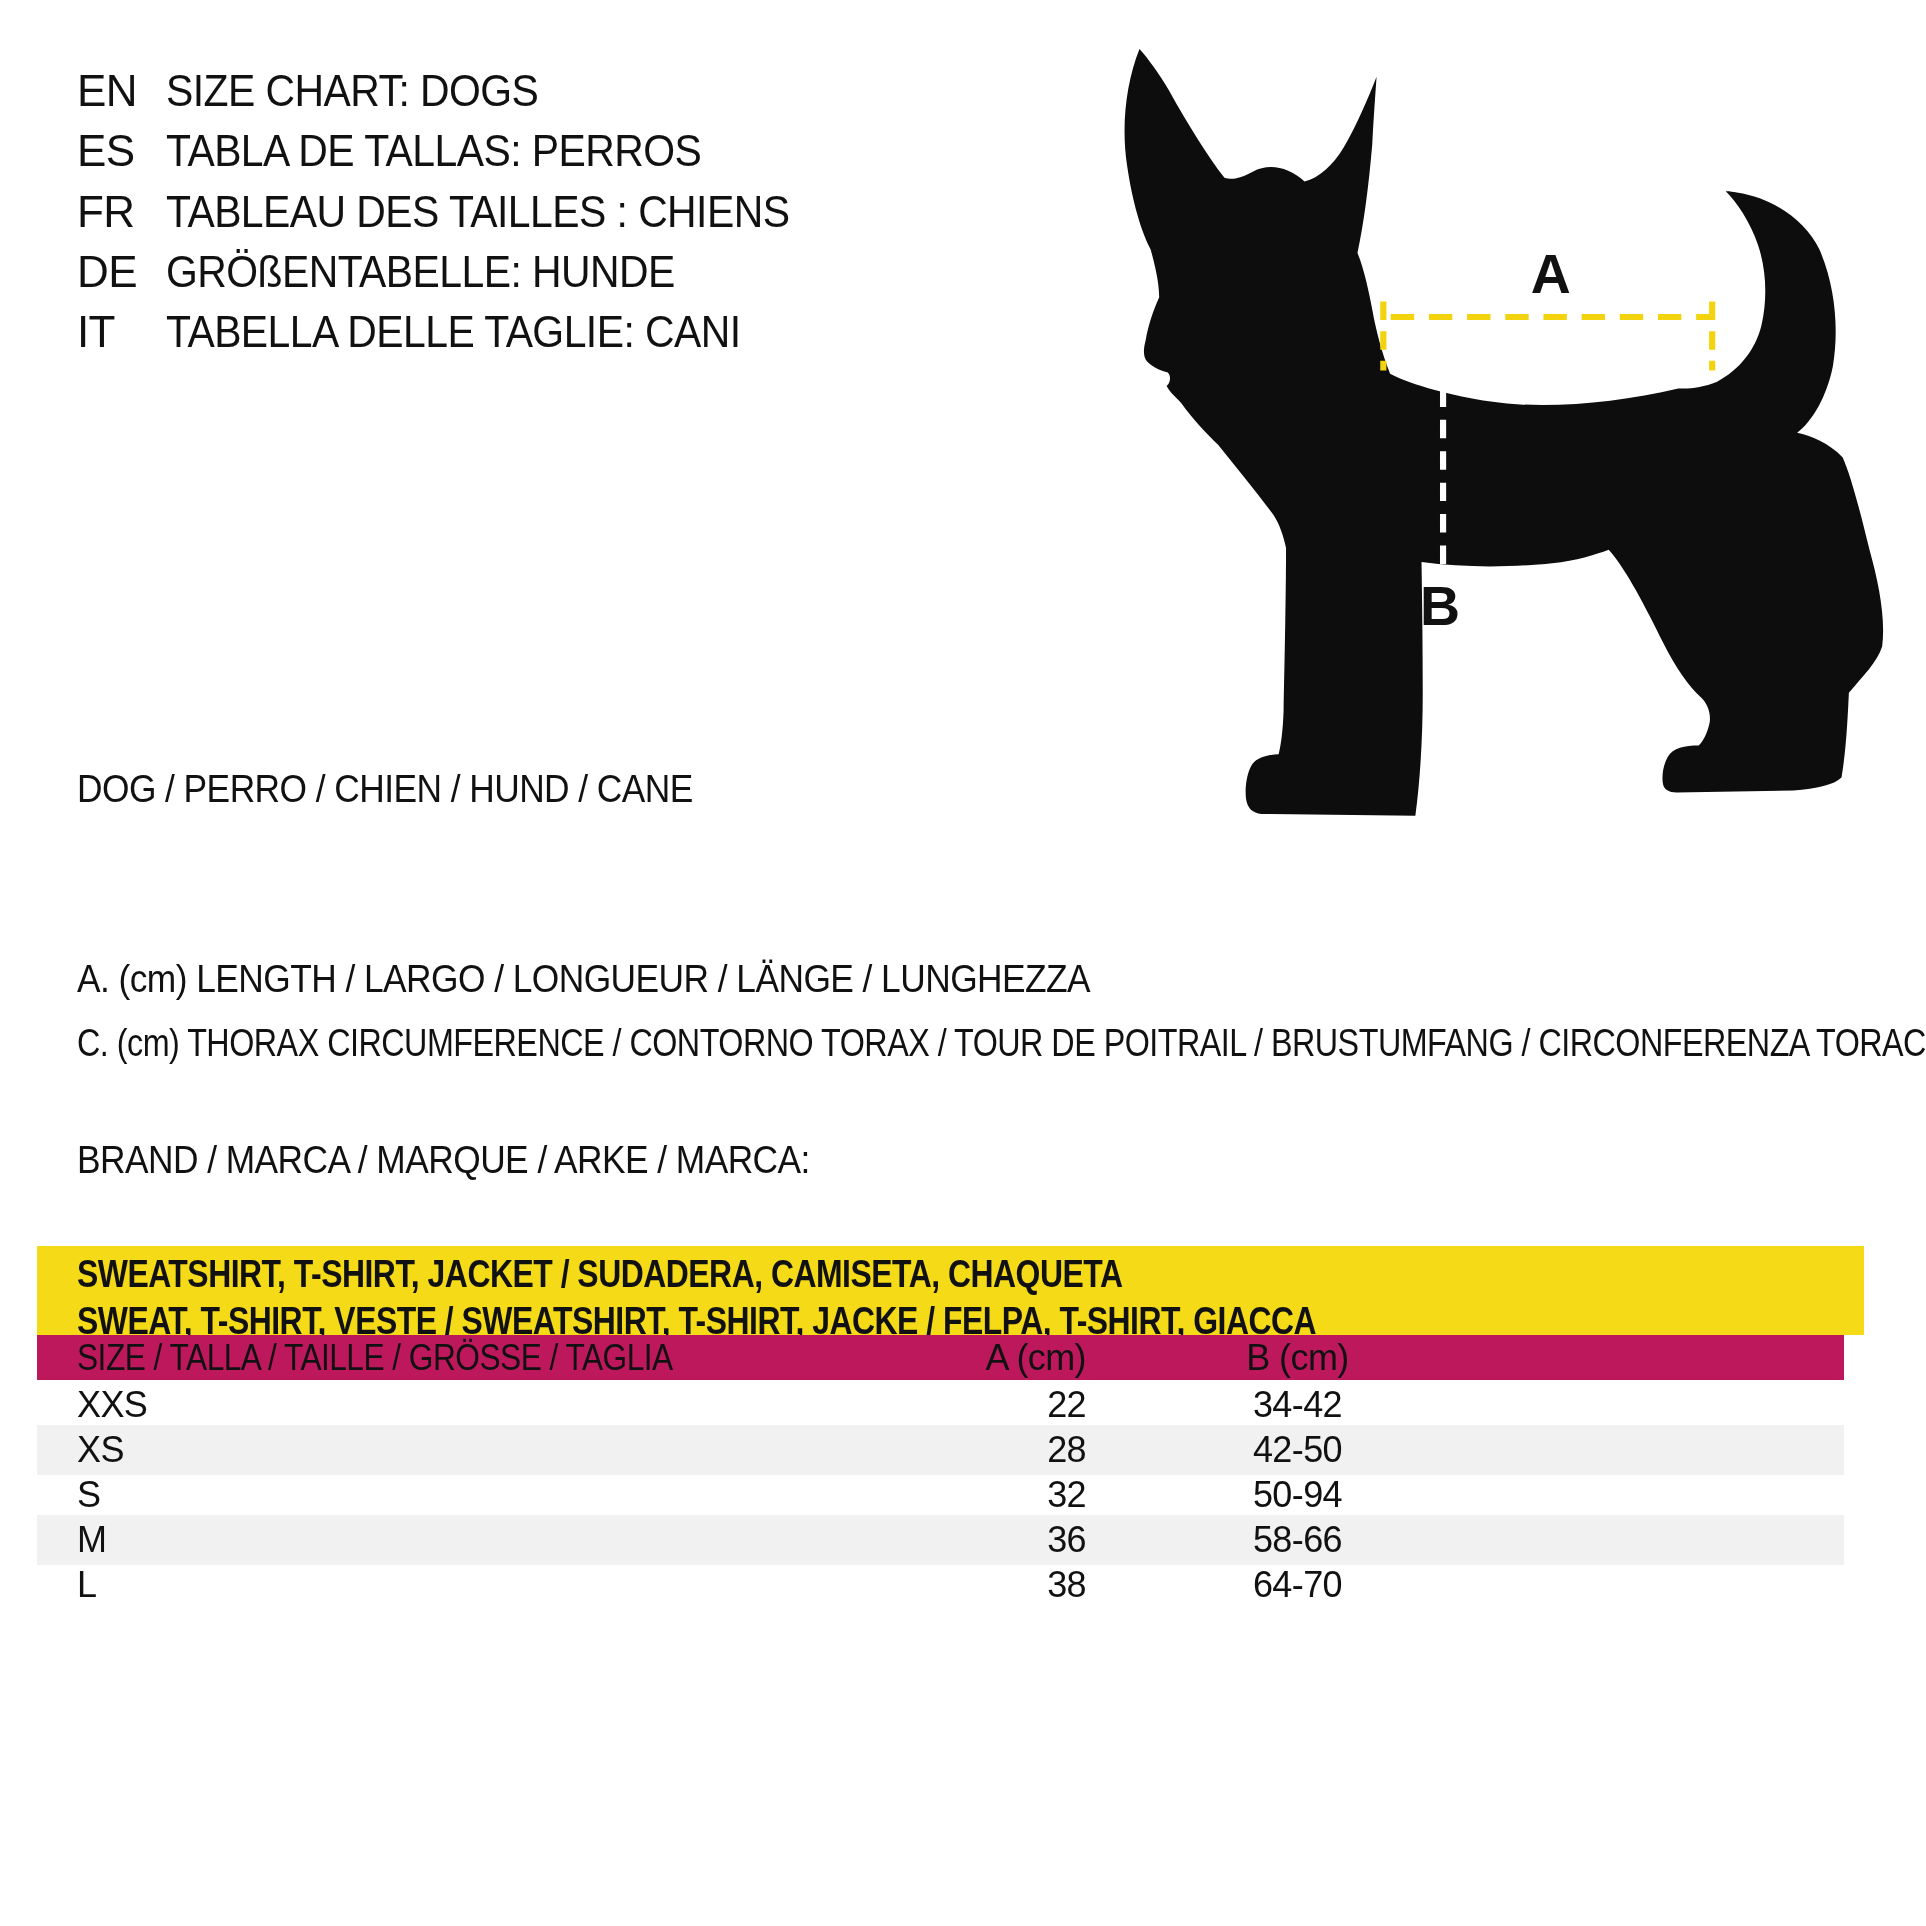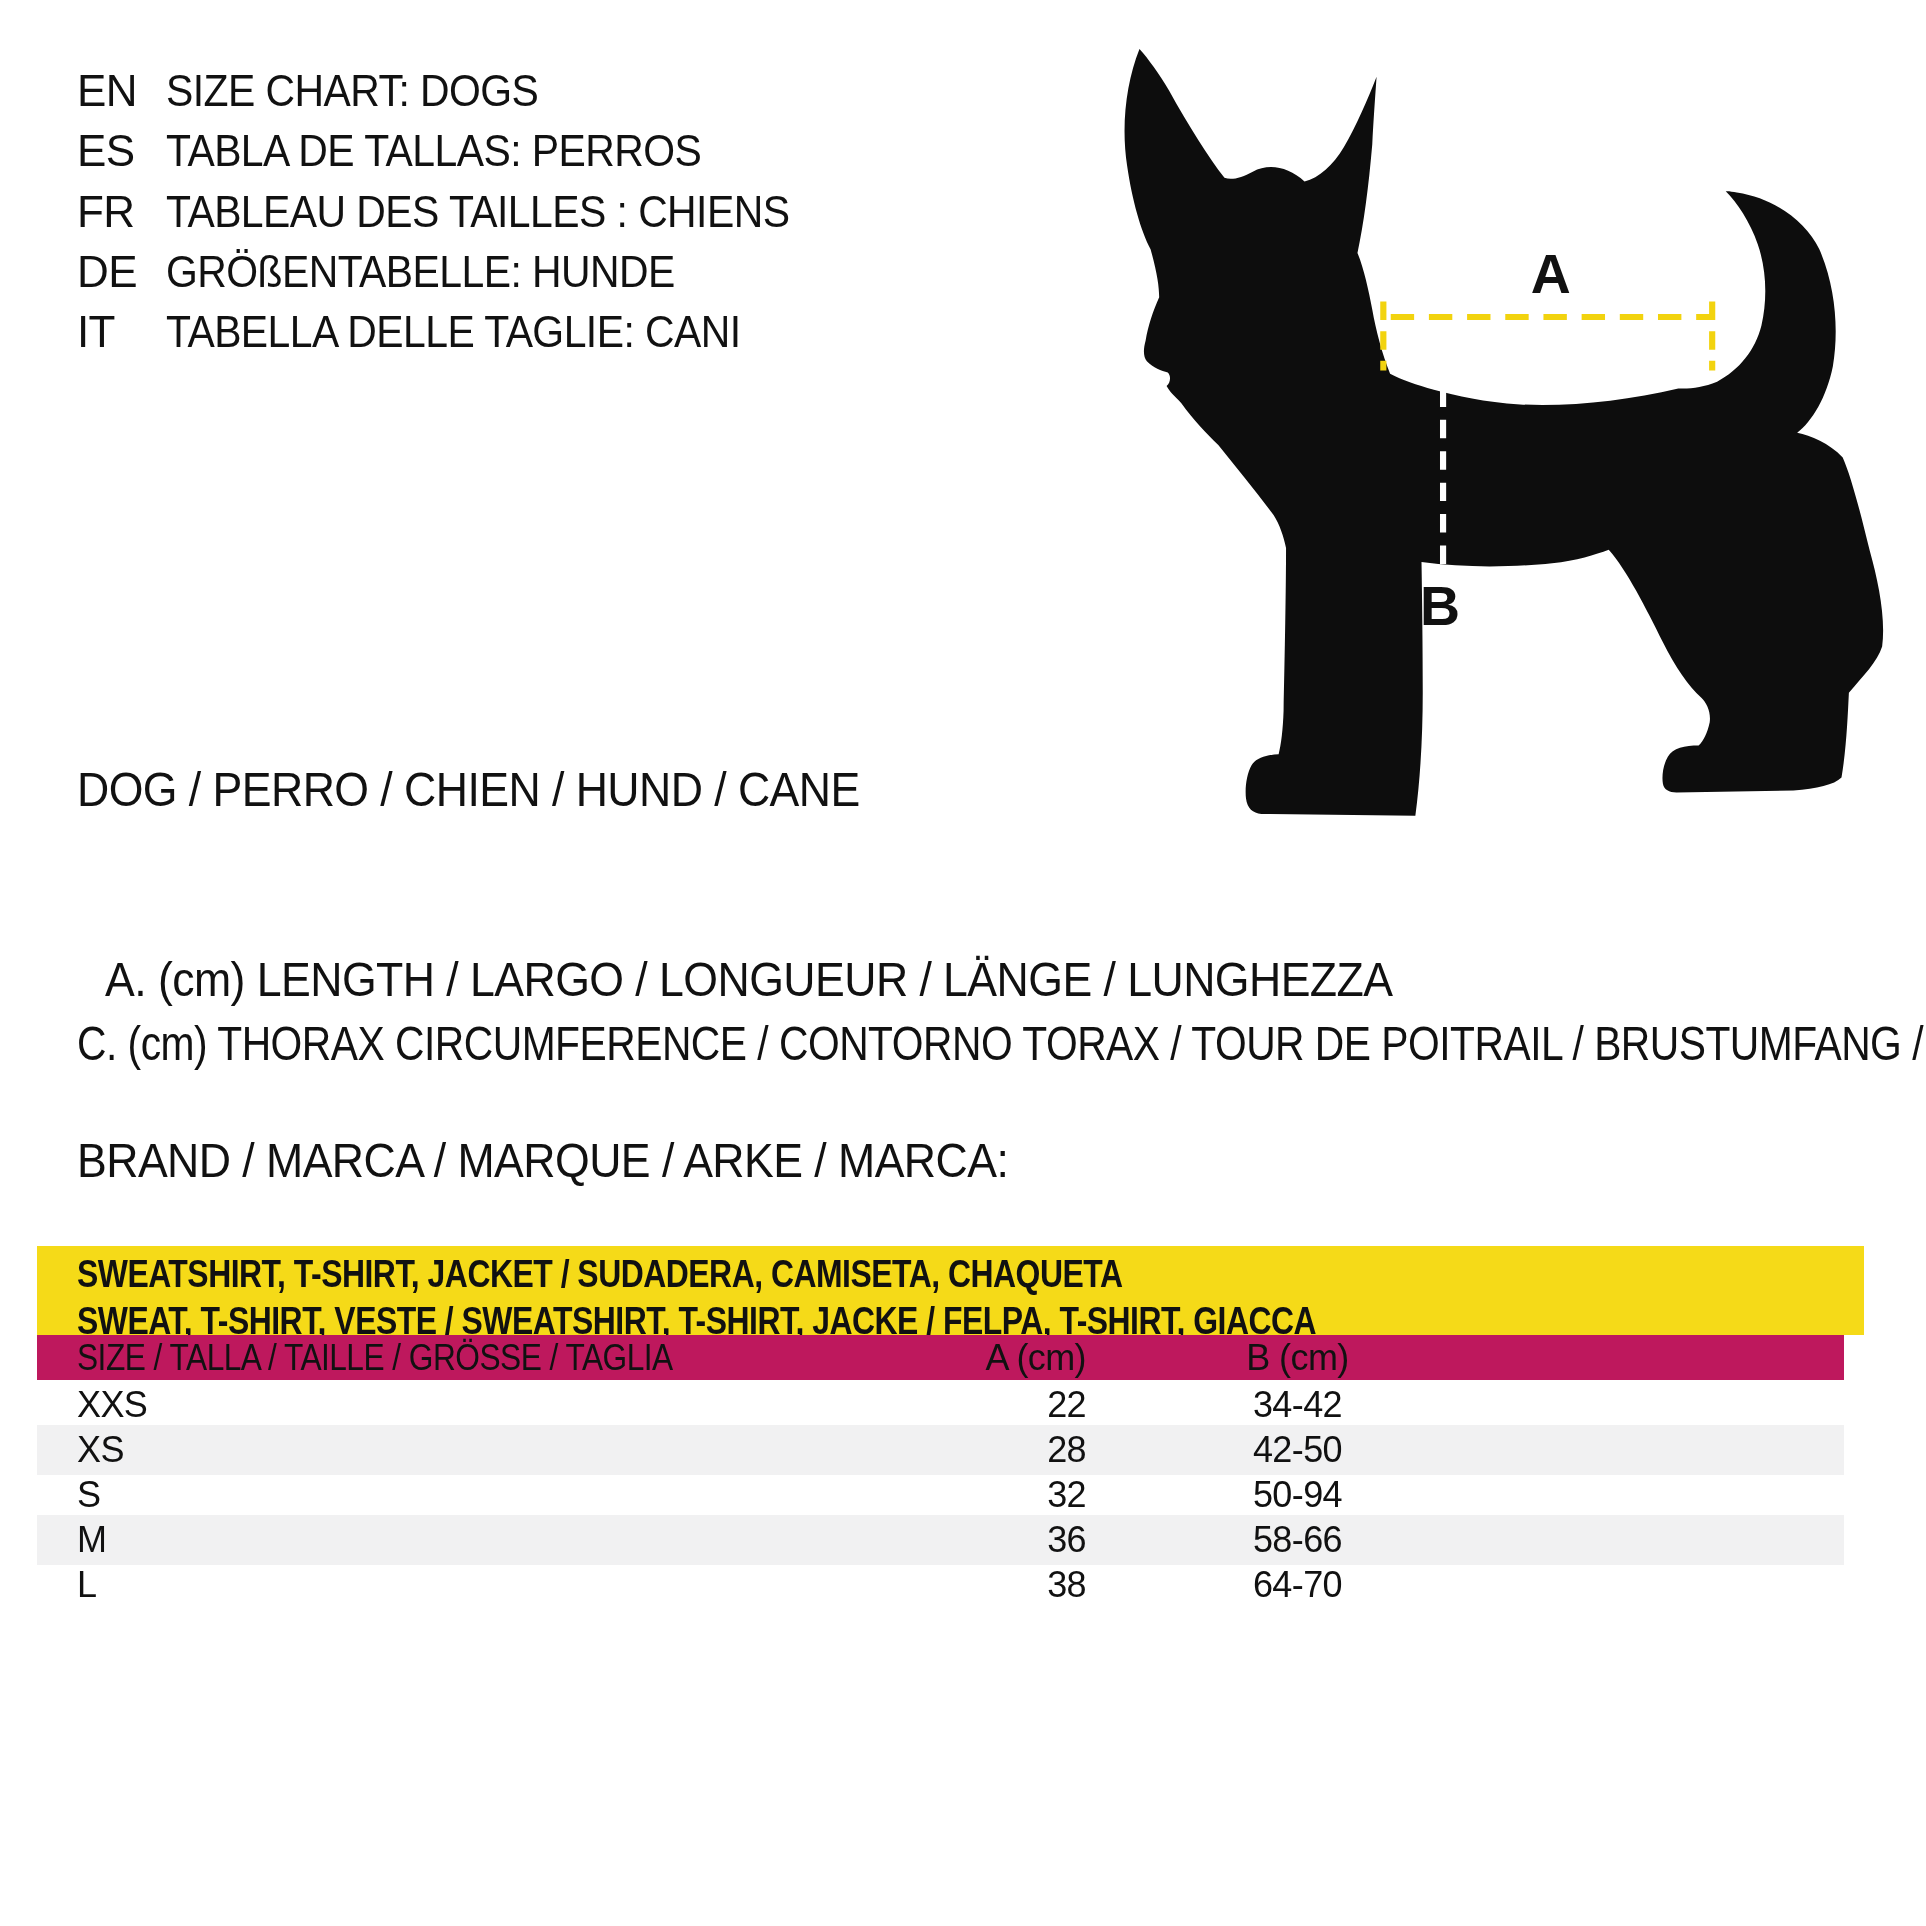--- a/index.html
+++ b/index.html
@@ -14,21 +14,21 @@
   .cond88{display:inline-block;transform:scaleX(0.88);transform-origin:0 50%;white-space:nowrap;}
 
   
   .lang-row{position:absolute;left:77px;font-size:44px;line-height:49px;letter-spacing:-0.6px;}
   .lang-code{position:absolute;left:0;top:0;}
   .lang-title{position:absolute;left:89px;top:0;}
 
   
   #dog-svg{position:absolute;left:1121px;top:46px;width:779px;height:776px;}
 
-  .body-line{position:absolute;left:77px;font-size:48px;line-height:43px;letter-spacing:-0.6px;}
+  .body-line{position:absolute;left:77px;font-size:38px;line-height:43px;letter-spacing:-0.6px;}
 
   
   .banner{position:absolute;left:37px;top:1246px;width:1807px;height:89px;background:#F5DA18;padding-left:20px;}
   .banner-inner{position:absolute;left:40px;top:5px;font-size:38px;line-height:47px;font-weight:bold;letter-spacing:-0.6px;}
   .thead{position:absolute;left:37px;top:1335px;width:1807px;height:45px;background:#be185d;}
   .trow{position:absolute;left:37px;width:1807px;height:50px;}
   .row-alt{background:#F1F1F2;}
   .cell-size{position:absolute;left:40px;top:50%;transform:translateY(-50%);font-size:36px;letter-spacing:-0.6px;white-space:nowrap;}
   .cell-a{position:absolute;left:864px;width:185px;top:50%;transform:translateY(-50%);font-size:36px;text-align:right;letter-spacing:-0.6px;}
   .cell-b{position:absolute;left:1168px;width:185px;top:50%;transform:translateY(-50%);font-size:36px;text-align:center;letter-spacing:-0.6px;}
@@ -127,21 +127,21 @@
 
   <line x1="523" y1="556" x2="523" y2="842" stroke="#FFFFFF" stroke-width="10" stroke-dasharray="30 21"></line>
   <text x="698" y="401" text-anchor="middle" font-family="Liberation Sans, sans-serif" font-size="90" font-weight="bold" fill="#111111">A</text>
   <text x="518" y="940" text-anchor="middle" font-family="Liberation Sans, sans-serif" font-size="90" font-weight="bold" fill="#111111">B</text>
 </svg>
 
 <div class="body-line" style="top:768px;">
   <span class="cond">DOG / PERRO / CHIEN / HUND / CANE</span>
 </div>
 
-<div class="body-line" style="top:958px;margin-left:28px;">
+<div class="body-line" style="top:958px;">
   <span class="cond">A. (cm) LENGTH / LARGO / LONGUEUR / LÄNGE / LUNGHEZZA</span>
 </div>
 <div class="body-line" style="top:1022px;">
   <span class="cond85">C. (cm) THORAX CIRCUMFERENCE / CONTORNO TORAX / TOUR DE POITRAIL / BRUSTUMFANG / CIRCONFERENZA TORACE</span>
 </div>
 
 <div class="body-line" style="top:1139px;">
   <span class="cond">BRAND / MARCA / MARQUE / ARKE / MARCA:</span>
 </div>
 

